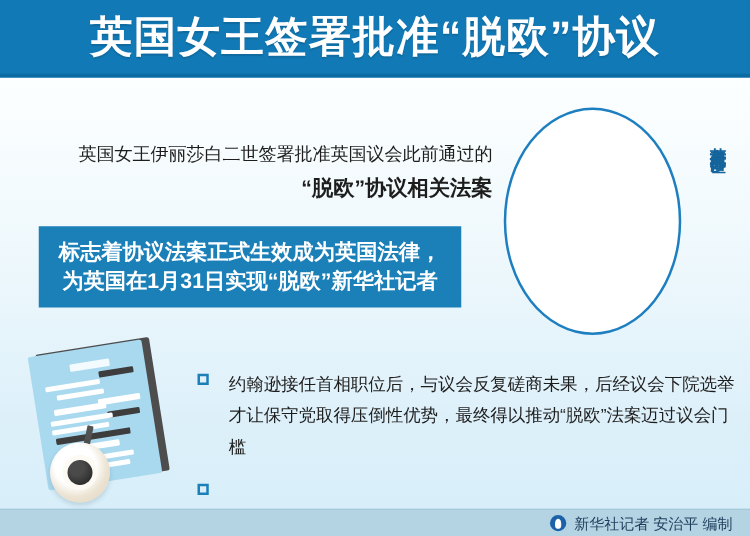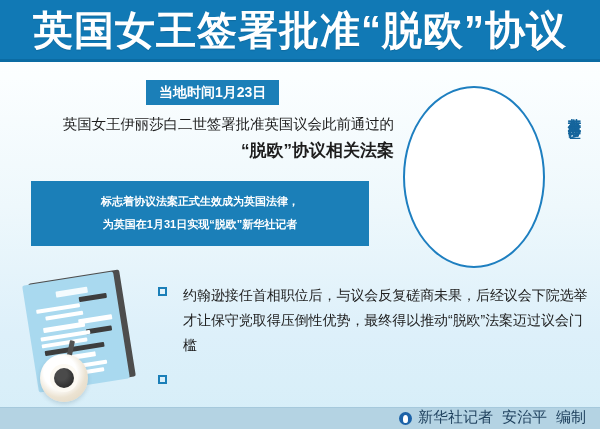--- a/index.html
+++ b/index.html
@@ -29,21 +29,21 @@
     height: 62px;
     background: #1179b5;
     border-bottom: 3px solid #0b6ba3;
     box-sizing: border-box;
     display: flex;
     align-items: center;
     justify-content: center;
   }
   .header-title {
     color: #ffffff;
-    font-size: 40px;
+    font-size: 34px;
     font-weight: bold;
     letter-spacing: 1px;
     line-height: 1;
     text-shadow: 0 1px 1px rgba(0,0,0,.12);
     white-space: nowrap;
   }
 
   
   .date-badge {
     position: absolute;
@@ -84,21 +84,21 @@
     position: absolute;
     left: 31px; top: 181px;
     width: 338px;
     background: #1b7fb8;
     color: #ffffff;
     padding: 9px 0 10px 0;
     text-align: center;
     box-sizing: border-box;
   }
   .emph-line {
-    font-size: 11px;
+    font-size: 17px;
     font-weight: bold;
     line-height: 23px;
     white-space: nowrap;
   }
 
   
   .portrait-wrap {
     position: absolute;
     left: 403px; top: 86px;
     width: 142px; height: 182px;
@@ -315,20 +315,21 @@
   
   .bullets {
     position: absolute;
     left: 158px; top: 283px;
     width: 432px;
   }
   .bullet {
     position: relative;
     padding-left: 25px;
     margin-bottom: 13px;
+    margin-top: 12px;
   }
   .bullet-marker {
     position: absolute;
     left: 0; top: 4px;
     width: 9px; height: 9px;
     border: 2px solid #1b7fb8;
     box-sizing: border-box;
   }
   .bullet-text {
     color: #1d1d1d;
@@ -362,36 +363,34 @@
   .footer-logo:after {
     content: "";
     position: absolute;
     left: 4px; top: 2.5px;
     width: 5px; height: 8px;
     background: #ffffff;
     border-radius: 50% 50% 40% 40%;
   }
   .footer-text {
     color: #1d3f5c;
-    font-size: 15px;
+    font-size: 12px;
     line-height: 1;
     white-space: nowrap;
-    font-family: Liberation Mono, monospace;
   }
 </style>
 </head>
 <body>
 
 <div id="poster">
 
   <div class="header">
     <div class="header-title">英国女王签署批准“脱欧”协议</div>
   </div>
 
-  <div class="date-badge">当地时间1月23日</div>
 
   <div class="lead">
     <div class="lead-line1">英国女王伊丽莎白二世签署批准英国议会此前通过的</div>
     <div class="lead-line2">“脱欧”协议相关法案</div>
   </div>
 
   <div class="emph-box">
     <div class="emph-line">标志着协议法案正式生效成为英国法律，</div>
     <div class="emph-line">为英国在1月31日实现“脱欧”新华社记者</div>
   </div>

